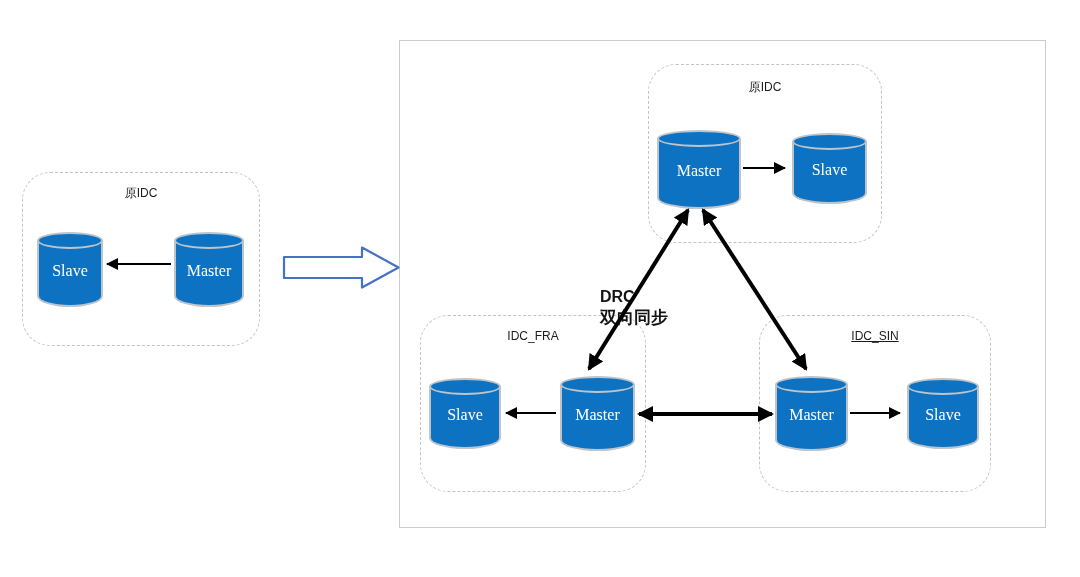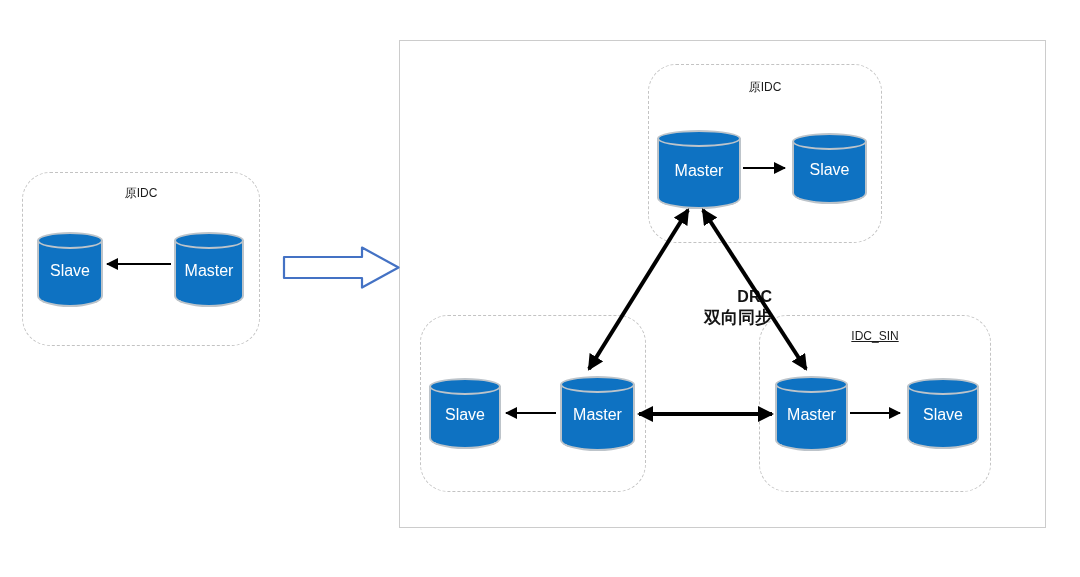--- a/index.html
+++ b/index.html
@@ -25,24 +25,24 @@
     background:#0E72C2;border:2px solid #bdc4ca;border-radius:50%;
     box-sizing:border-box;z-index:2;
   }
   .cyl-body{
     position:absolute;left:0;right:0;top:8px;bottom:0;
     background:#0E72C2;border:2px solid #bdc4ca;border-top:none;
     border-radius:0 0 50% 50% / 0 0 11px 11px;box-sizing:border-box;z-index:1;
   }
   .cyl-label{
     position:absolute;left:0;right:0;top:50%;transform:translateY(-42%);
-    text-align:center;color:#ffffff;font-size:16px;z-index:3;white-space:nowrap;
+    text-align:center;color:#ffffff;font-size:16px;z-index:3;white-space:nowrap;font-family:Liberation Serif, serif;
   }
   .sync-label{
-    position:absolute;left:650px;top:286px;width:122px;text-align:right;
+    position:absolute;left:600px;top:286px;width:122px;text-align:left;
     font-weight:bold;color:#141414;z-index:4;line-height:21px;
   }
   .sync-line1{font-size:16px;}
   .sync-line2{font-size:17px;font-family:Liberation Serif, serif;}
 </style>
 </head>
 <body>
 
 <div class="canvas">
 
@@ -70,20 +70,21 @@
       <span class="cyl-label">Master</span>
     </div>
     <div class="cyl" style="left:143px;top:68px;width:75px;height:71px;">
       <div class="cyl-top"></div>
       <div class="cyl-body"></div>
       <span class="cyl-label">Slave</span>
     </div>
   </div>
 
   <div class="dashed-box" style="left:420px;top:315px;width:224px;height:175px;">
+    <div class="group-title" style="top:13px;">IDC_FRA</div>
     <div class="cyl" style="left:8px;top:62px;width:72px;height:71px;">
       <div class="cyl-top"></div>
       <div class="cyl-body"></div>
       <span class="cyl-label">Slave</span>
     </div>
     <div class="cyl" style="left:139px;top:60px;width:75px;height:75px;">
       <div class="cyl-top"></div>
       <div class="cyl-body"></div>
       <span class="cyl-label">Master</span>
     </div>

